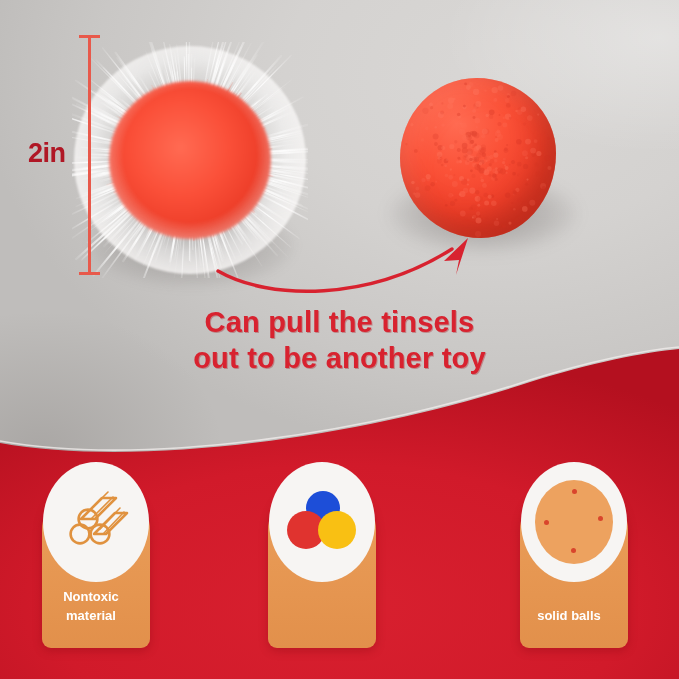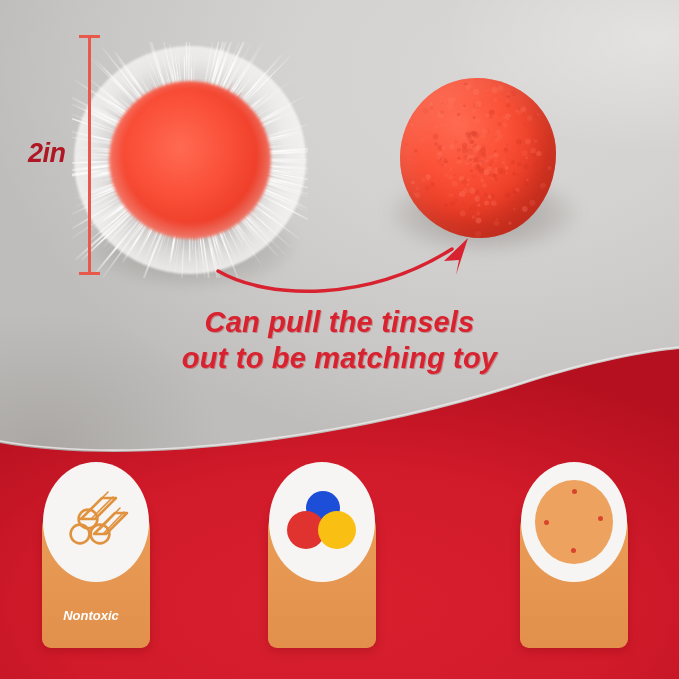--- a/index.html
+++ b/index.html
@@ -9,21 +9,20 @@
   }
   body {
     font-family: "Liberation Sans", sans-serif;
   }
   #poster {
     position: relative;
     width: 679px;
     height: 679px;
     overflow: hidden;
     background: #f97316;
-    font-style: italic;
   }
 
   
   #photo-area {
     position: absolute;
     left: 0; top: 0;
     width: 679px;
     height: 470px;
     overflow: hidden;
     background:
@@ -955,21 +954,21 @@
     <div class="dim-cap" id="dim-cap-bottom"></div>
     <div id="dim-label">2in</div>
 
     <svg id="arrow-svg" viewBox="0 0 290 60">
       <path d="M 18 36 C 70 66, 170 66, 252 14" fill="none" stroke="#d8222f" stroke-width="3.4" stroke-linecap="round"></path>
       <path d="M 268 3 L 244 26 L 259 25 L 256 40 Z" fill="#d8222f"></path>
     </svg>
 
     <div id="headline">
       <span class="line">Can pull the tinsels</span>
-      <span class="line">out to be matching toy</span>
+      <span class="line">out to be another toy</span>
     </div>
   </div>
 
   <svg id="red-panel" viewBox="0 0 679 679" preserveAspectRatio="none">
     <defs>
       <radialGradient id="redGrad" cx="50%" cy="78%" r="78%">
         <stop offset="0%" stop-color="#d8202f"></stop>
         <stop offset="55%" stop-color="#d11a2a"></stop>
         <stop offset="100%" stop-color="#b4101f"></stop>
       </radialGradient>
@@ -989,20 +988,21 @@
           <path d="M 33 45 L 54 24 L 66 24 L 45 45 Z"></path>
           <path d="M 39 40 L 59 19" stroke-width="1.6"></path>
           <path d="M 43 44 L 63 23" stroke-width="1.6"></path>
           <circle cx="39" cy="45" r="9.4"></circle>
           <circle cx="19" cy="45" r="9.4"></circle>
         </g>
       </svg>
     </div>
     <div class="card-label">
       <span class="l">Nontoxic</span>
+      <span class="l">material</span>
     </div>
   </div>
 
   <div class="card" id="card-2">
     <div class="card-badge">
       <div class="color-dots">
         <div class="cdot" id="cdot-blue"></div>
         <div class="cdot" id="cdot-red"></div>
         <div class="cdot" id="cdot-yellow"></div>
       </div>
@@ -1014,16 +1014,17 @@
   <div class="card" id="card-3">
     <div class="card-badge ring">
       <div id="ball-ring">
         <div class="ball-dot" style="left:37px; top:9px;"></div>
         <div class="ball-dot" style="left:9px;  top:40px;"></div>
         <div class="ball-dot" style="left:63px; top:36px;"></div>
         <div class="ball-dot" style="left:36px; top:68px;"></div>
       </div>
     </div>
     <div class="card-label">
+      <span class="l">solid balls</span>
     </div>
   </div>
 
 </div>
 
 </body></html>

